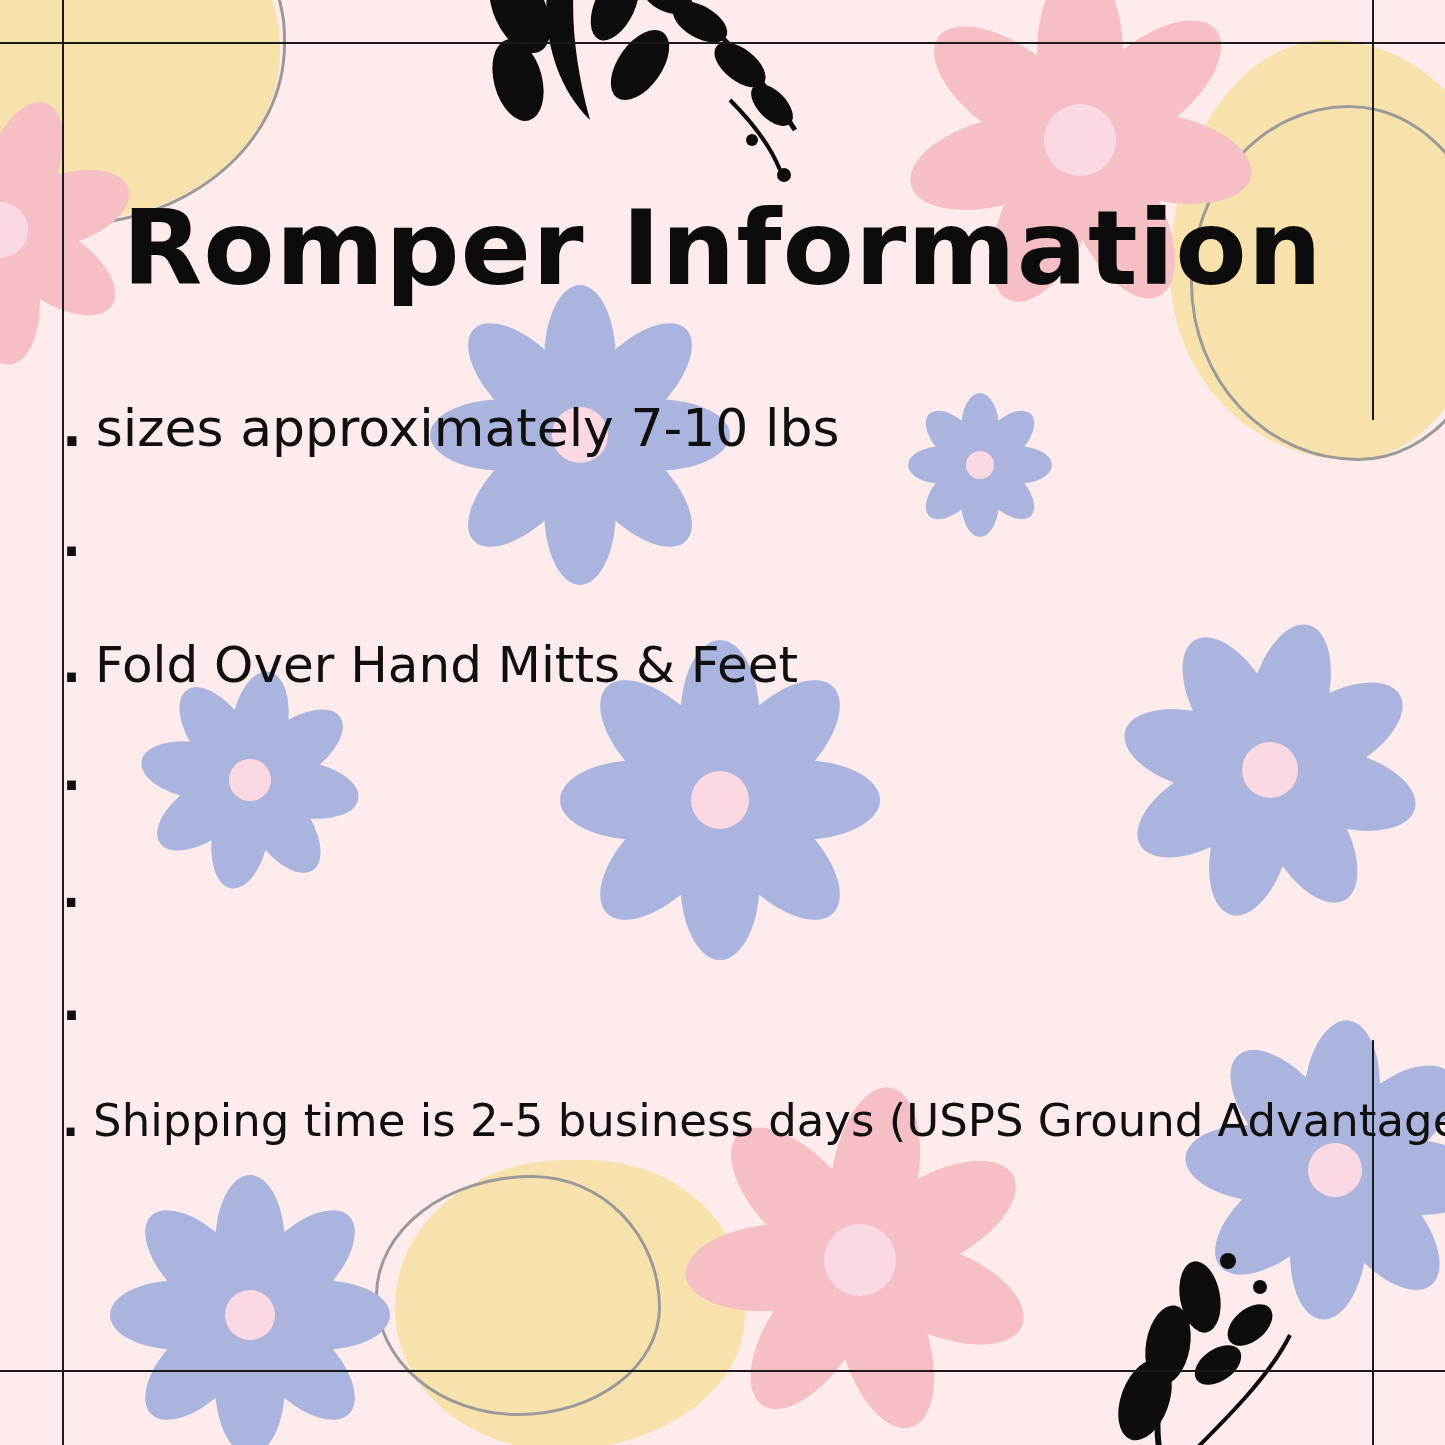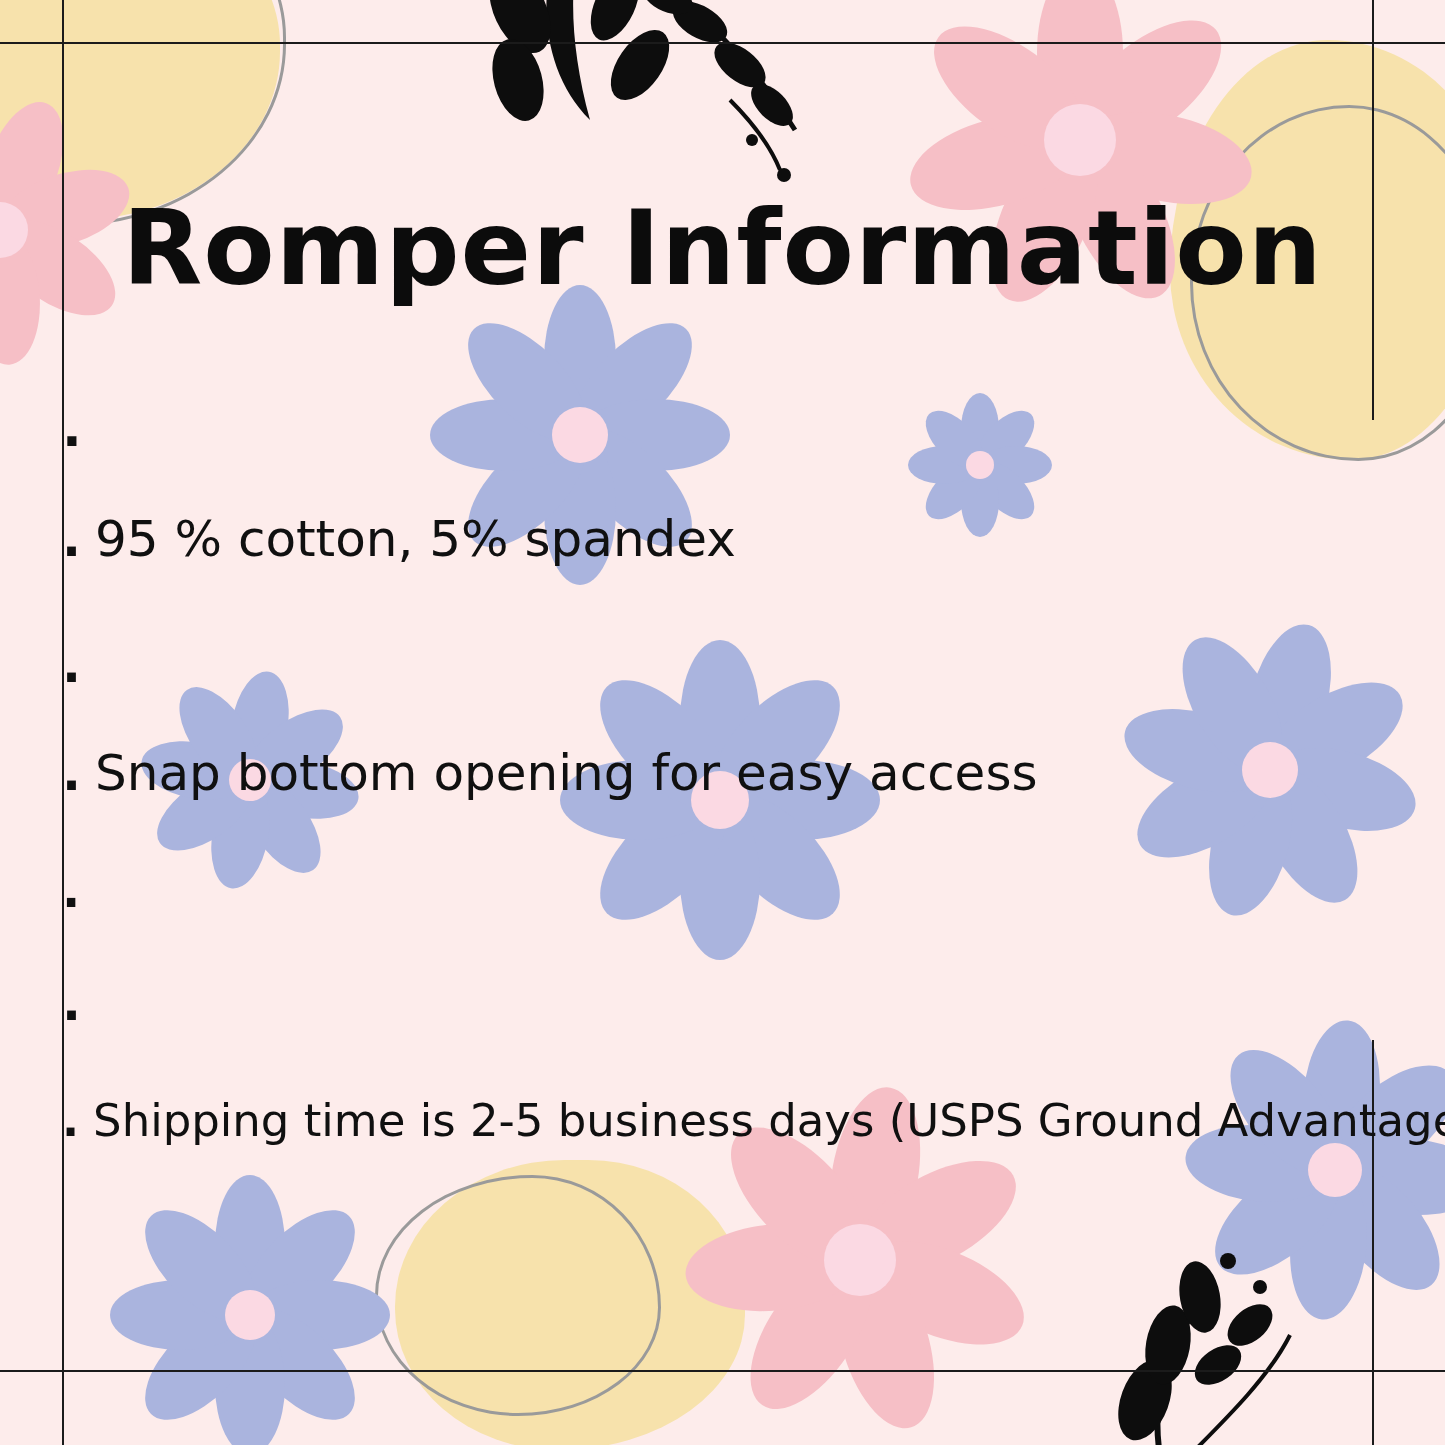--- a/index.html
+++ b/index.html
@@ -286,34 +286,34 @@
   </div>
 
   <div class="content">
 
     <div id="title">Romper Information</div>
 
     <div id="bullets">
 
       <div class="bullet b0">
         <span class="dot">.</span>
+        <span>sizes approximately 7-10 lbs</span>
       </div>
 
       <div class="bullet b1">
         <span class="dot">.</span>
-        <span>95 % cotton, 5% spandex</span>
       </div>
 
       <div class="bullet b2">
         <span class="dot">.</span>
+        <span>Fold Over Hand Mitts  &amp;  Feet</span>
       </div>
 
       <div class="bullet b3">
         <span class="dot">.</span>
-        <span>Snap bottom opening for easy access</span>
       </div>
 
       <div class="bullet b4">
         <span class="dot">.</span>
       </div>
 
       <div class="bullet b5">
         <span class="dot">.</span>
       </div>
 

